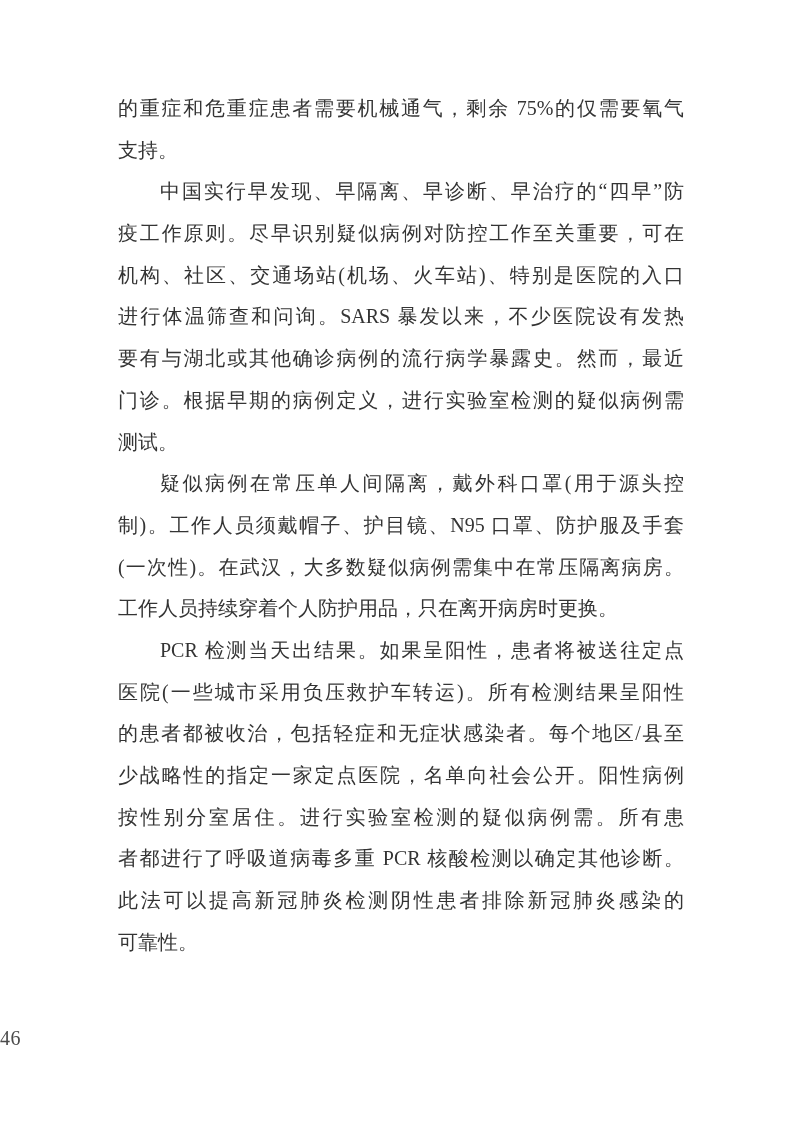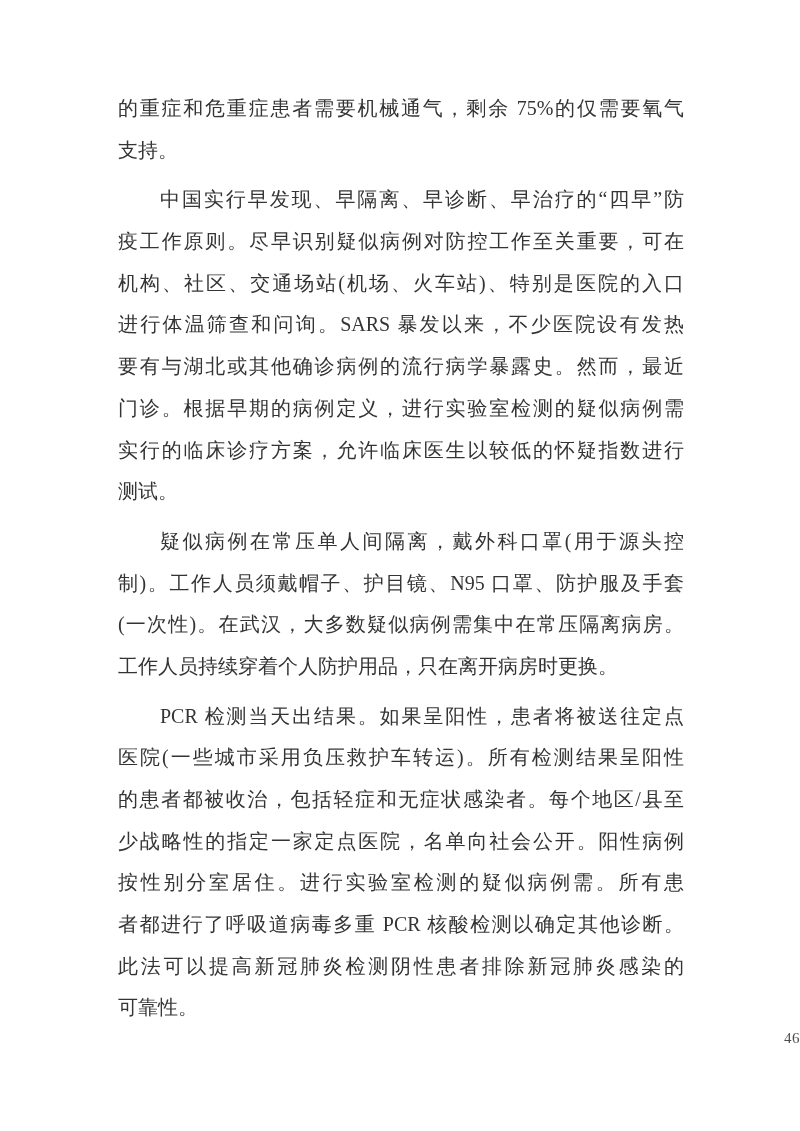--- a/index.html
+++ b/index.html
@@ -29,51 +29,49 @@
     text-align: justify;
     text-align-last: justify;
     overflow: hidden;
   }
   .line.lastline {
     text-align: center;
     text-align-last: left;
   }
   .line.indent {
     text-indent: 42px;
-    margin-top: 8px;
   }
   .page-number {
     position: absolute;
     top: 1026px;
     left: 0;
     width: 800px;
     height: 24px;
     line-height: 24px;
-    text-align: right;
-    font-size: 15px;
+    text-align: left;
+    font-size: 20px;
     color: #4c4c4c;
     letter-spacing: 0.5px;
   }
 </style>
 </head>
 <body>
 
 <div class="page">
 
   <div class="textblock">
 
   <div class="line">的重症和危重症患者需要机械通气，剩余 75%的仅需要氧气</div>
       <div class="line lastline">支持。</div>
       <div class="line indent">中国实行早发现、早隔离、早诊断、早治疗的“四早”防</div>
       <div class="line">疫工作原则。尽早识别疑似病例对防控工作至关重要，可在</div>
       <div class="line">机构、社区、交通场站(机场、火车站)、特别是医院的入口</div>
       <div class="line">进行体温筛查和问询。SARS 暴发以来，不少医院设有发热</div>
       <div class="line">要有与湖北或其他确诊病例的流行病学暴露史。然而，最近</div>
       <div class="line">门诊。根据早期的病例定义，进行实验室检测的疑似病例需</div>
-      <div class="line">实行的临床诊疗方案，允许临床医生以较低的怀疑指数进行</div>
       <div class="line lastline">测试。</div>
       <div class="line indent">疑似病例在常压单人间隔离，戴外科口罩(用于源头控</div>
       <div class="line">制)。工作人员须戴帽子、护目镜、N95 口罩、防护服及手套</div>
       <div class="line">(一次性)。在武汉，大多数疑似病例需集中在常压隔离病房。</div>
       <div class="line lastline">工作人员持续穿着个人防护用品，只在离开病房时更换。</div>
       <div class="line indent">PCR 检测当天出结果。如果呈阳性，患者将被送往定点</div>
       <div class="line">医院(一些城市采用负压救护车转运)。所有检测结果呈阳性</div>
       <div class="line">的患者都被收治，包括轻症和无症状感染者。每个地区/县至</div>
       <div class="line">少战略性的指定一家定点医院，名单向社会公开。阳性病例</div>
       <div class="line">按性别分室居住。进行实验室检测的疑似病例需。所有患</div>

